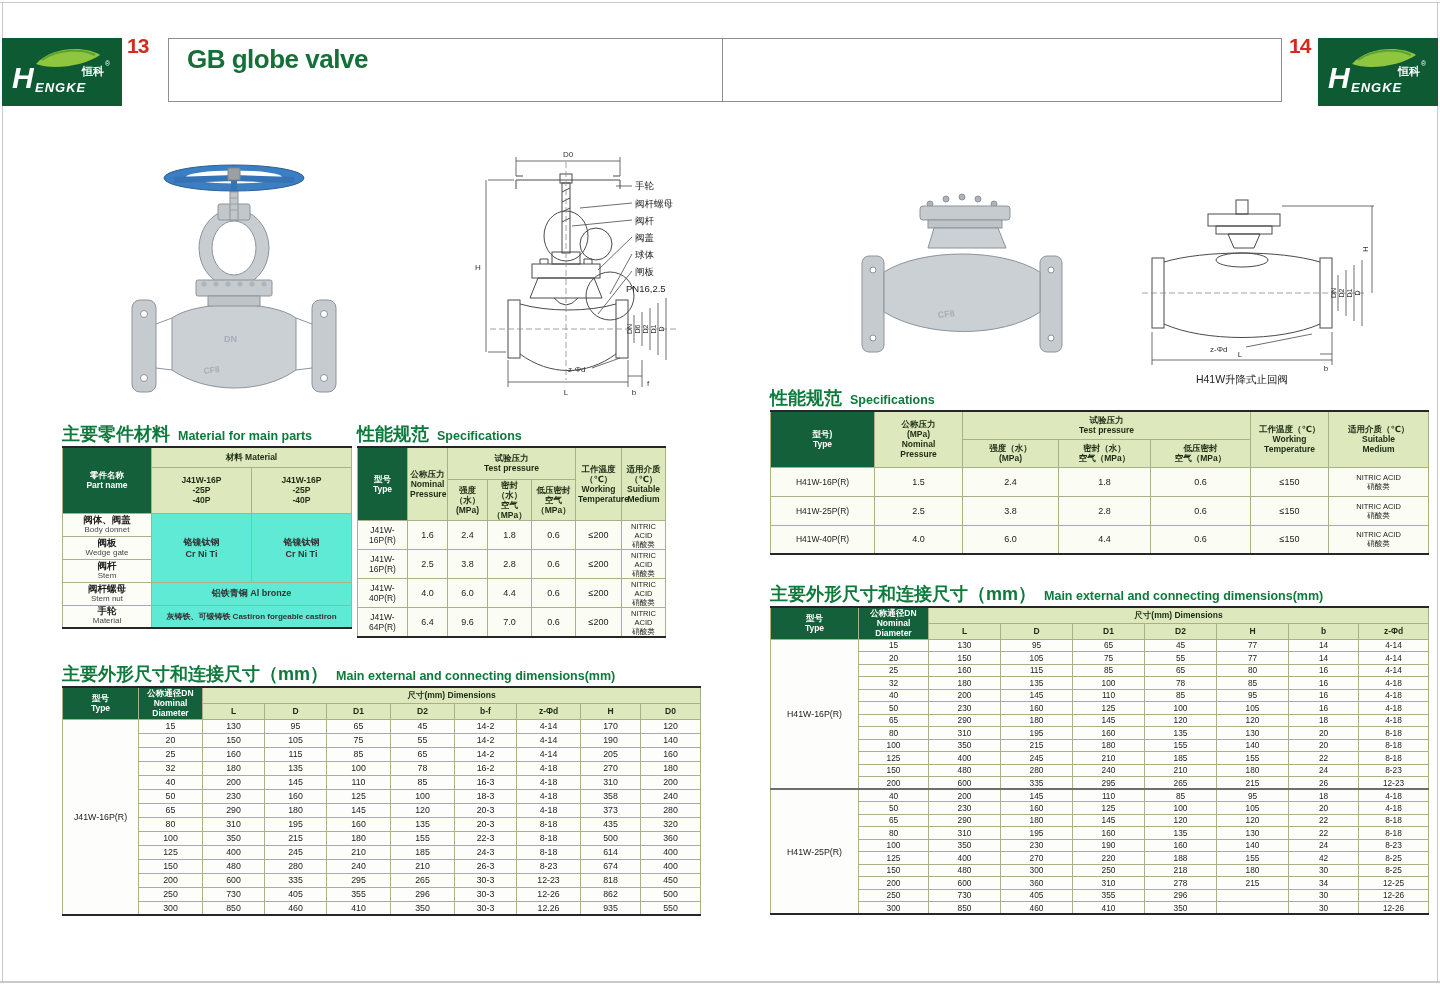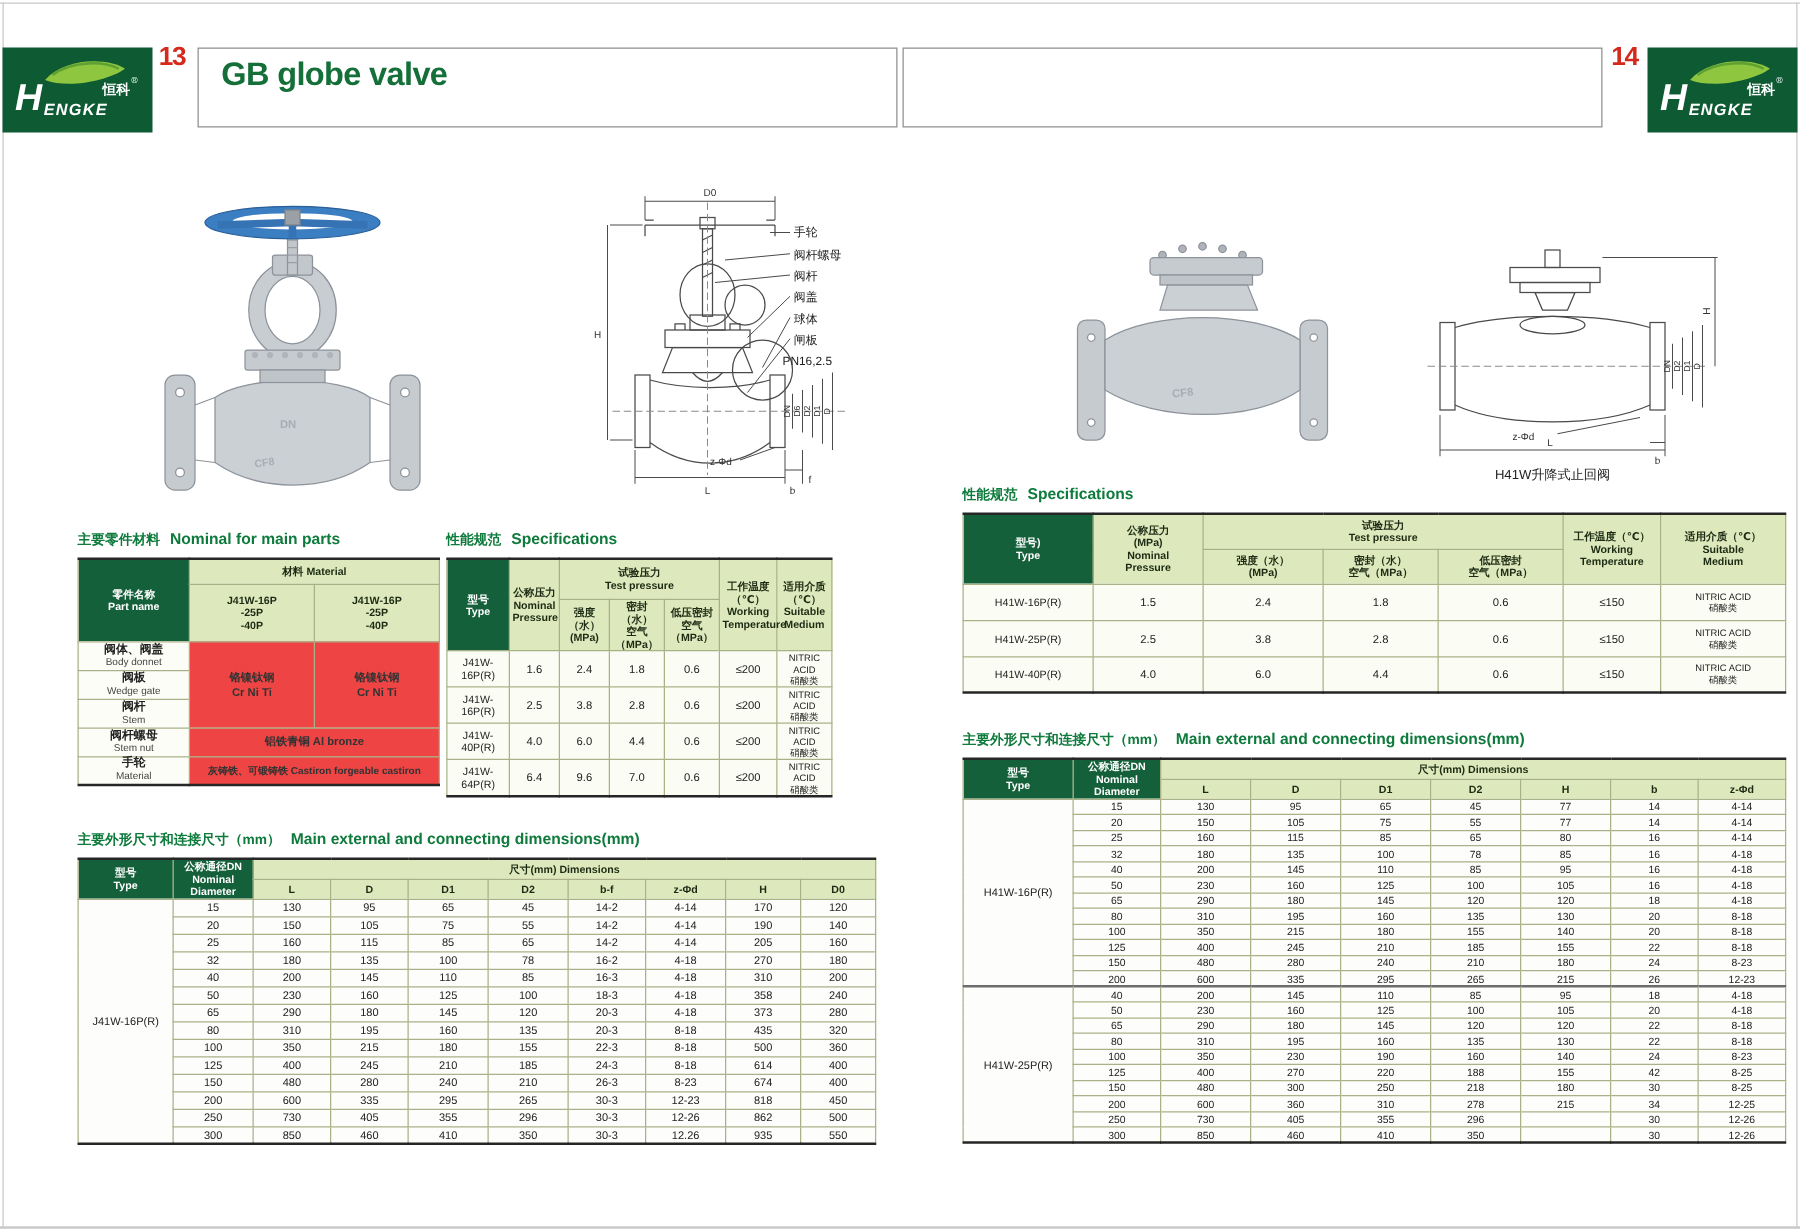--- a/index.html
+++ b/index.html
@@ -9,33 +9,33 @@
   }
   .edge{position:absolute;background:#c9c9c9;}
   
   .logo-box{position:absolute;width:120px;height:68px;background:#0d5a33;}
   .pageno{position:absolute;color:#d42a1e;font-size:21px;font-weight:bold;letter-spacing:-1px;}
   .hdr-box{position:absolute;height:64px;background:#fff;border:1px solid #8f8f8f;box-sizing:border-box;padding:7px 0 0 18px;}
   .hdr-en{color:#156f39;font-size:26px;font-weight:bold;letter-spacing:-0.5px;line-height:1.05;}
   .hdr-cn{color:#3d3d3d;font-size:16px;margin-top:2px;}
   
   .sec-title{position:absolute;white-space:nowrap;}
-  .t-cn{font-size:11px;font-weight:bold;color:#0e7a3c;}
+  .t-cn{font-size:18px;font-weight:bold;color:#0e7a3c;}
   .t-en{font-size:12.5px;font-weight:bold;color:#0e7a3c;margin-left:8px;}
   
   .tblwrap{position:absolute;}
   table.tbl{border-collapse:collapse;table-layout:fixed;background:#fff;
     border-top:2px solid #262626;border-bottom:2px solid #262626;}
   .tbl th,.tbl td{border:1px solid #a9b287;text-align:center;vertical-align:middle;padding:0 2px;box-sizing:border-box;}
   .tbl th{font-size:8.5px;line-height:1.2;font-weight:bold;}
   .dk{background:#14603a;color:#ffffff;}
   .lt{background:#dde8bc;color:#1d2b14;}
   .pre{white-space:pre-line;}
   
-  .mat td{background:#ef4444;}
+  .mat td{background:#5eead4;}
   .mat td.pname{background:#fdfdf8;height:23px;}
   .pname .cn{font-size:9.5px;font-weight:bold;line-height:1.15;}
   .pname .en{font-size:8px;color:#444;line-height:1.1;}
   .mcell{font-size:9px;font-weight:bold;color:#333;}
   
   .spec td{height:29px;font-size:9px;background:#fbfcf3;}
   .spec td:first-child{font-size:8.5px;}
   .spec td.medium{font-size:7.5px;line-height:1.2;white-space:pre-line;}
   
   .dims td{height:14px;font-size:8.8px;background:#fdfdfb;}
@@ -60,21 +60,21 @@
   <svg width="120" height="68" viewBox="0 0 120 68">
     <path d="M34,26 C50,8 84,8 98,17 C84,27 52,33 34,26 Z" fill="#8ec63f"></path>
     <path d="M40,22 C56,10 82,11 93,17" fill="none" stroke="#5ea032" stroke-width="2"></path>
     <text x="10" y="50" font-size="30" font-weight="bold" font-style="italic" fill="#ffffff">H</text>
     <text x="33" y="54" font-size="13" font-weight="bold" font-style="italic" fill="#ffffff" letter-spacing="1">ENGKE</text>
     <text x="80" y="37" font-size="11" font-weight="bold" fill="#ffffff">恒科</text>
     <text x="103" y="28" font-size="7" fill="#ffffff">®</text>
   </svg>
 </div>
 <div class="pageno" style="left:127px;top:34px">13</div>
-<div class="hdr-box" style="left:158px;top:38px;width:560px">
+<div class="hdr-box" style="left:168px;top:38px;width:560px">
   <div class="hdr-en">GB globe valve</div>
 </div>
 <div class="hdr-box" style="left:722px;top:38px;width:560px">
 </div>
 <div class="pageno" style="left:1289px;top:34px">14</div>
 <div class="logo-box" style="left:1318px;top:38px">
   <svg width="120" height="68" viewBox="0 0 120 68">
     <path d="M34,26 C50,8 84,8 98,17 C84,27 52,33 34,26 Z" fill="#8ec63f"></path>
     <path d="M40,22 C56,10 82,11 93,17" fill="none" stroke="#5ea032" stroke-width="2"></path>
     <text x="10" y="50" font-size="30" font-weight="bold" font-style="italic" fill="#ffffff">H</text>
@@ -238,21 +238,21 @@
     <text transform="translate(240,99) rotate(-90)" text-anchor="middle" font-size="7" fill="#333">D1</text>
     <text transform="translate(248,99) rotate(-90)" text-anchor="middle" font-size="7" fill="#333">D</text>
     <text x="98" y="158" class="dim-label">z-Φd</text>
     <text x="128" y="163" class="dim-label" text-anchor="middle">L</text>
     <text x="214" y="177" class="dim-label" text-anchor="middle">b</text>
     <text x="130" y="189" text-anchor="middle" font-size="10.5" fill="#222">H41W升降式止回阀</text>
   </svg>
 </div>
 
 <div class="sec-title" style="left:62px;top:422px">
-  <span class="t-cn">主要零件材料</span><span class="t-en">Nominal for main parts</span>
+  <span class="t-cn">主要零件材料</span><span class="t-en">Material for main parts</span>
 </div>
 <div class="tblwrap" style="left:62px;top:446px">
   <table class="tbl mat" style="width:289px">
     <colgroup>
         <col style="width:89px">
         <col style="width:100px">
         <col style="width:100px">
       </colgroup>
     <thead>
       <tr>

